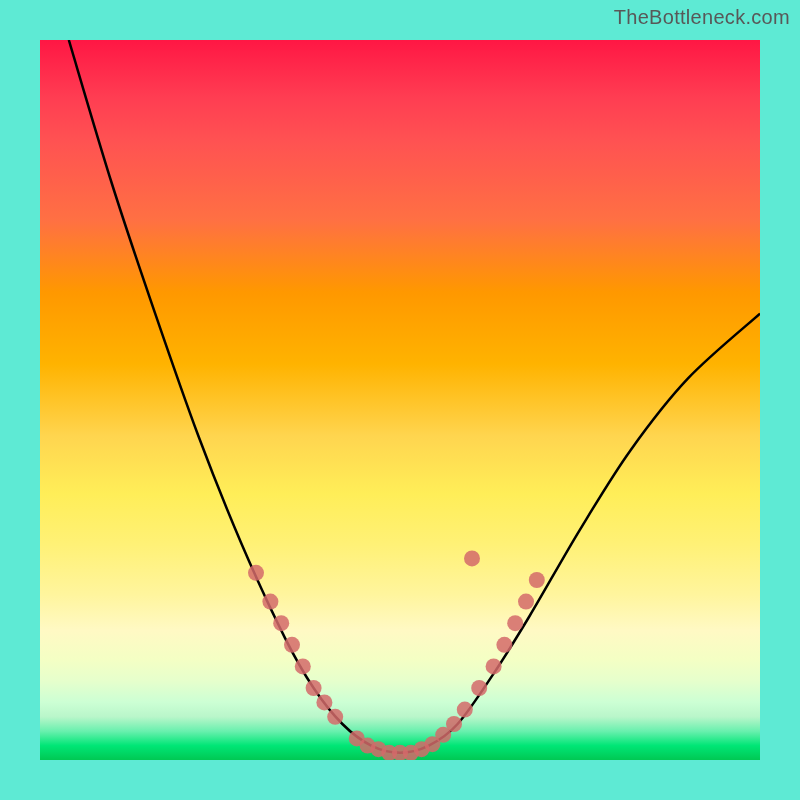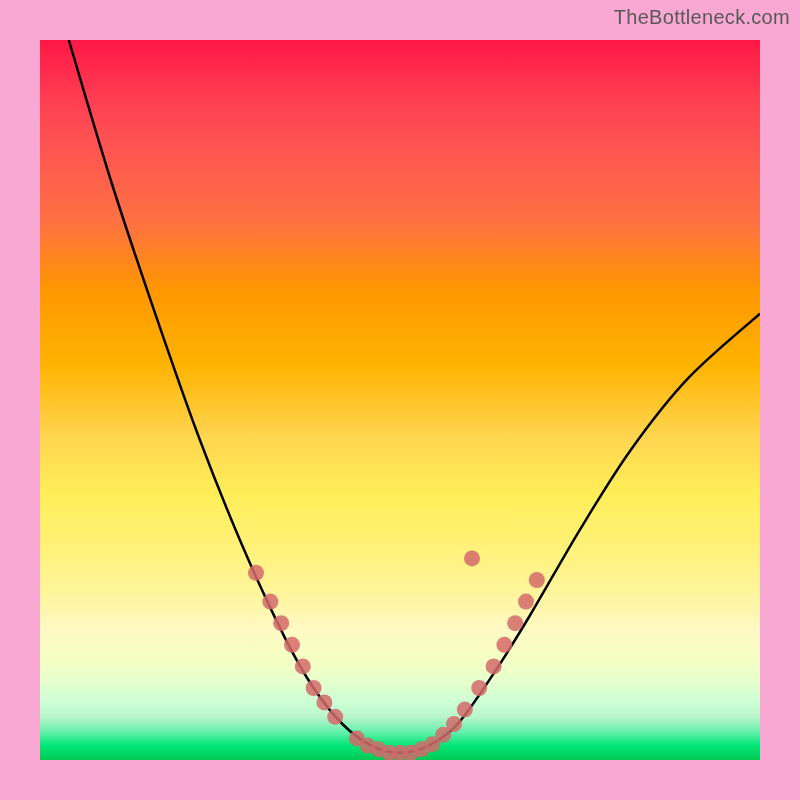--- a/index.html
+++ b/index.html
@@ -8,21 +8,21 @@
     background: #000;
     width: 800px;
     height: 800px;
     overflow: hidden;
     font-family: Arial, sans-serif;
   }
   .container {
     position: relative;
     width: 800px;
     height: 800px;
-    background: #f9a8d4;
+    background: #5eead4;
   }
   .plot-area {
     position: absolute;
     left: 40px;
     top: 40px;
     width: 720px;
     height: 720px;
     background: linear-gradient(to bottom,
       #ff1744 0%,
       #ff3d52 8%,

